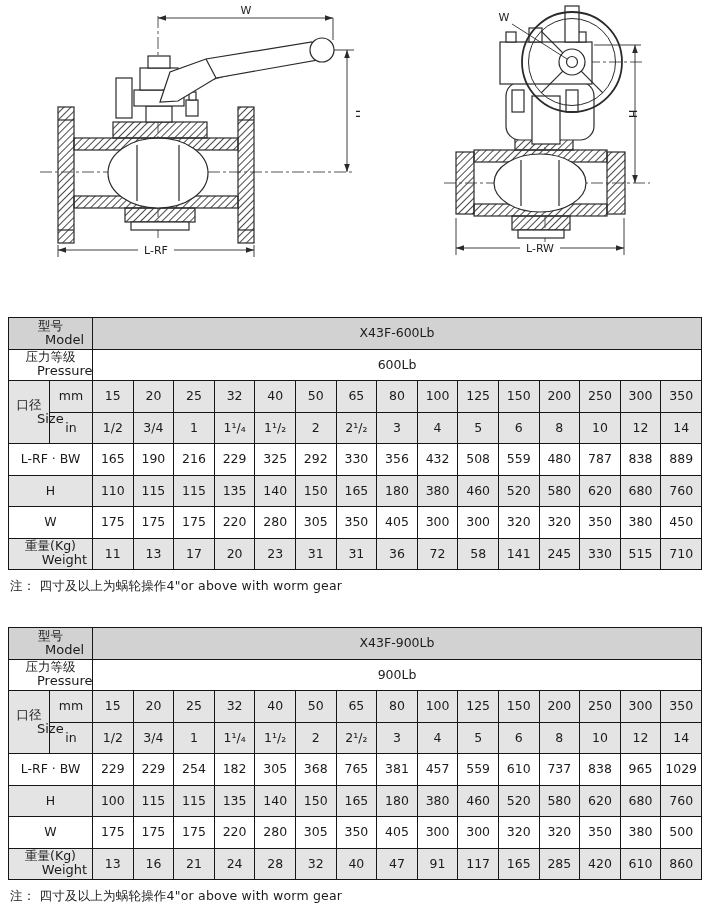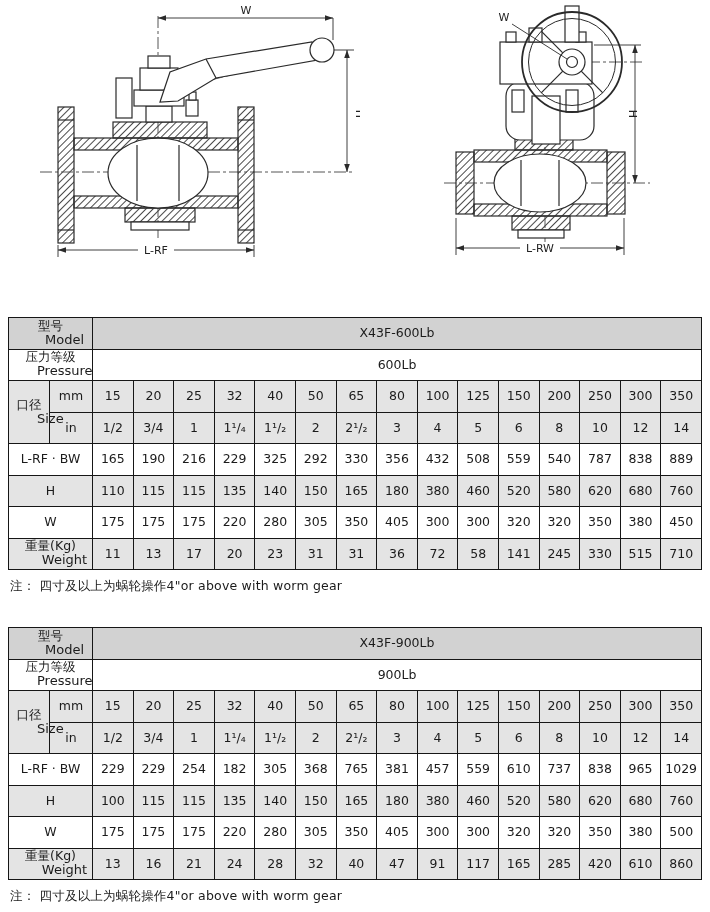--- a/index.html
+++ b/index.html
@@ -249,21 +249,21 @@
           <td>190</td>
           <td>216</td>
           <td>229</td>
           <td>325</td>
           <td>292</td>
           <td>330</td>
           <td>356</td>
           <td>432</td>
           <td>508</td>
           <td>559</td>
-          <td>540</td>
+          <td>480</td>
           <td>787</td>
           <td>838</td>
           <td>889</td>
         </tr>
       <tr class="bg-gray">
         <th colspan="2">H</th>
       <td>110</td>
           <td>115</td>
           <td>115</td>
           <td>135</td>

